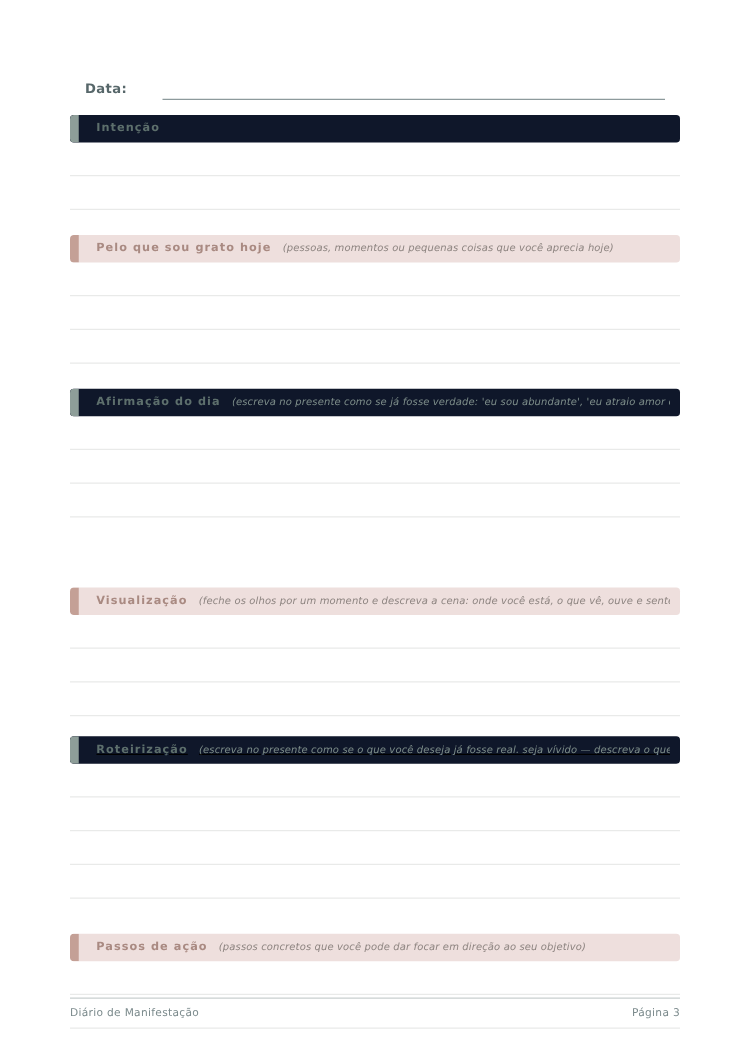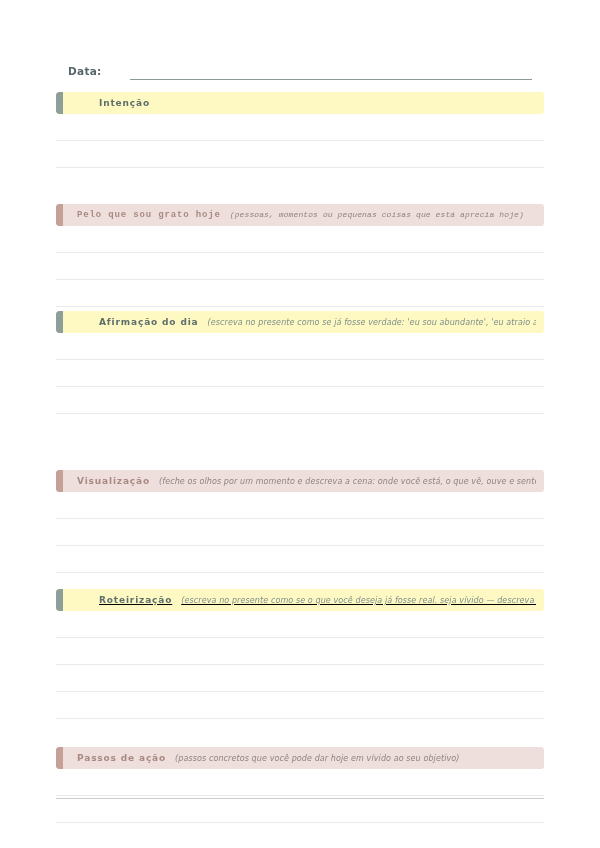--- a/index.html
+++ b/index.html
@@ -92,21 +92,21 @@
     font-size: 8px;
     font-style: italic;
     letter-spacing: 0.1px;
     margin-left: 9px;
     white-space: nowrap;
     overflow: hidden;
     text-overflow: clip;
   }
 
   
-  .tone-sage .sec-header { background: #fef9c3; padding-left: 22px; }
+  .tone-sage .sec-header { background: #0f172a; }
   .tone-sage .sec-accent { background: #8e9e99; }
   .tone-sage .sec-title  { color: #5d6f6c; }
   .tone-sage .sec-hint   { color: #7e8e8a; }
 
   
   .tone-rose .sec-header { background: #eedfdd; }
   .tone-rose .sec-accent { background: #c4a096; }
   .tone-rose .sec-title  { color: #a98a82; }
   .tone-rose .sec-hint   { color: #8d8480; }
 
@@ -157,26 +157,26 @@
           <span class="sec-accent"></span>
           <div class="sec-textwrap">
             <span class="sec-title">Intenção</span>
           </div>
         </div>
         <div class="sec-lines">
           <div class="write-line"></div>
           <div class="write-line"></div>
         </div>
       </div>
-      <div class="section tone-rose" style="top: 204px; font-family: Liberation Mono, monospace;">
+      <div class="section tone-rose" style="top: 188px;">
         <div class="sec-header">
           <span class="sec-accent"></span>
           <div class="sec-textwrap">
             <span class="sec-title">Pelo que sou grato hoje</span>
-            <span class="sec-hint">(pessoas, momentos ou pequenas coisas que está aprecia hoje)</span>
+            <span class="sec-hint">(pessoas, momentos ou pequenas coisas que você aprecia hoje)</span>
           </div>
         </div>
         <div class="sec-lines">
           <div class="write-line"></div>
           <div class="write-line"></div>
           <div class="write-line"></div>
         </div>
       </div>
       <div class="section tone-sage" style="top: 311px;">
         <div class="sec-header">
@@ -219,28 +219,32 @@
           <div class="write-line"></div>
           <div class="write-line"></div>
           <div class="write-line"></div>
         </div>
       </div>
       <div class="section tone-rose" style="top: 747px;">
         <div class="sec-header">
           <span class="sec-accent"></span>
           <div class="sec-textwrap">
             <span class="sec-title">Passos de ação</span>
-            <span class="sec-hint">(passos concretos que você pode dar hoje em vívido ao seu objetivo)</span>
+            <span class="sec-hint">(passos concretos que você pode dar focar em direção ao seu objetivo)</span>
           </div>
         </div>
         <div class="sec-lines">
           <div class="write-line"></div>
           <div class="write-line"></div>
           <div class="write-line"></div>
         </div>
       </div>
     </div>
 
   <div class="footer">
     <div class="footer-rule"></div>
+    <div class="footer-row">
+      <span>Diário de Manifestação</span>
+      <span>Página 3</span>
+    </div>
   </div>
 
 </div>
 
 </body></html>

